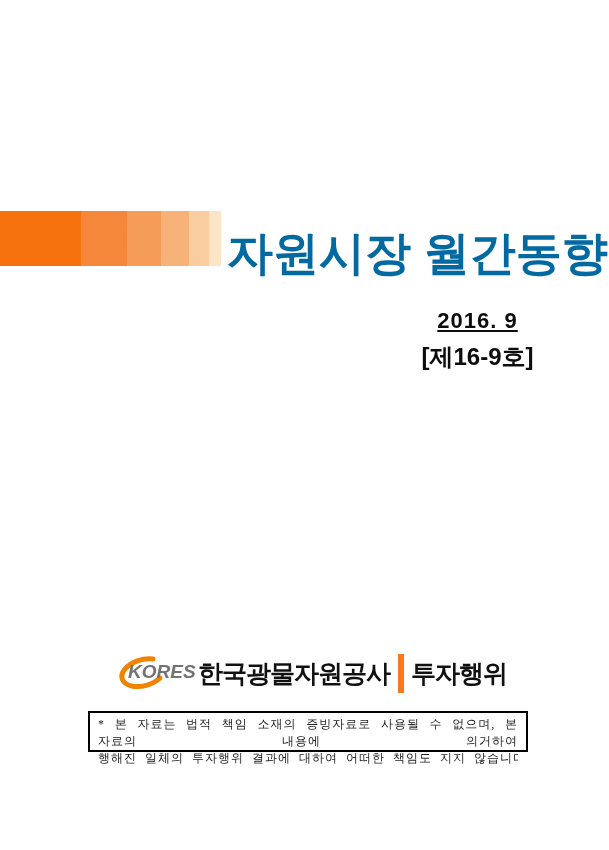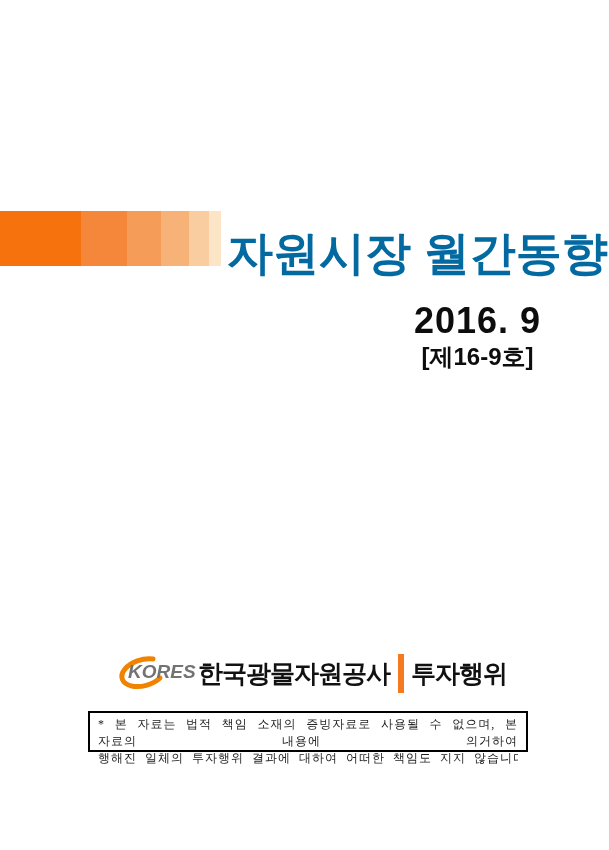--- a/index.html
+++ b/index.html
@@ -38,24 +38,25 @@
 
   
   .issue-block {
     position: absolute;
     left: 350px; top: 303px;
     width: 255px;
     text-align: center;
     color: #0d0d0d;
   }
   .issue-date {
-    font-size: 36px;
+    font-size: 22px;
     font-weight: bold;
     letter-spacing: 1px;
     line-height: 36px;
+    text-decoration: underline;
   }
   .issue-number {
     font-size: 24px;
     font-weight: bold;
     letter-spacing: 0px;
     line-height: 30px;
     margin-top: 3px;
   }
 
   

